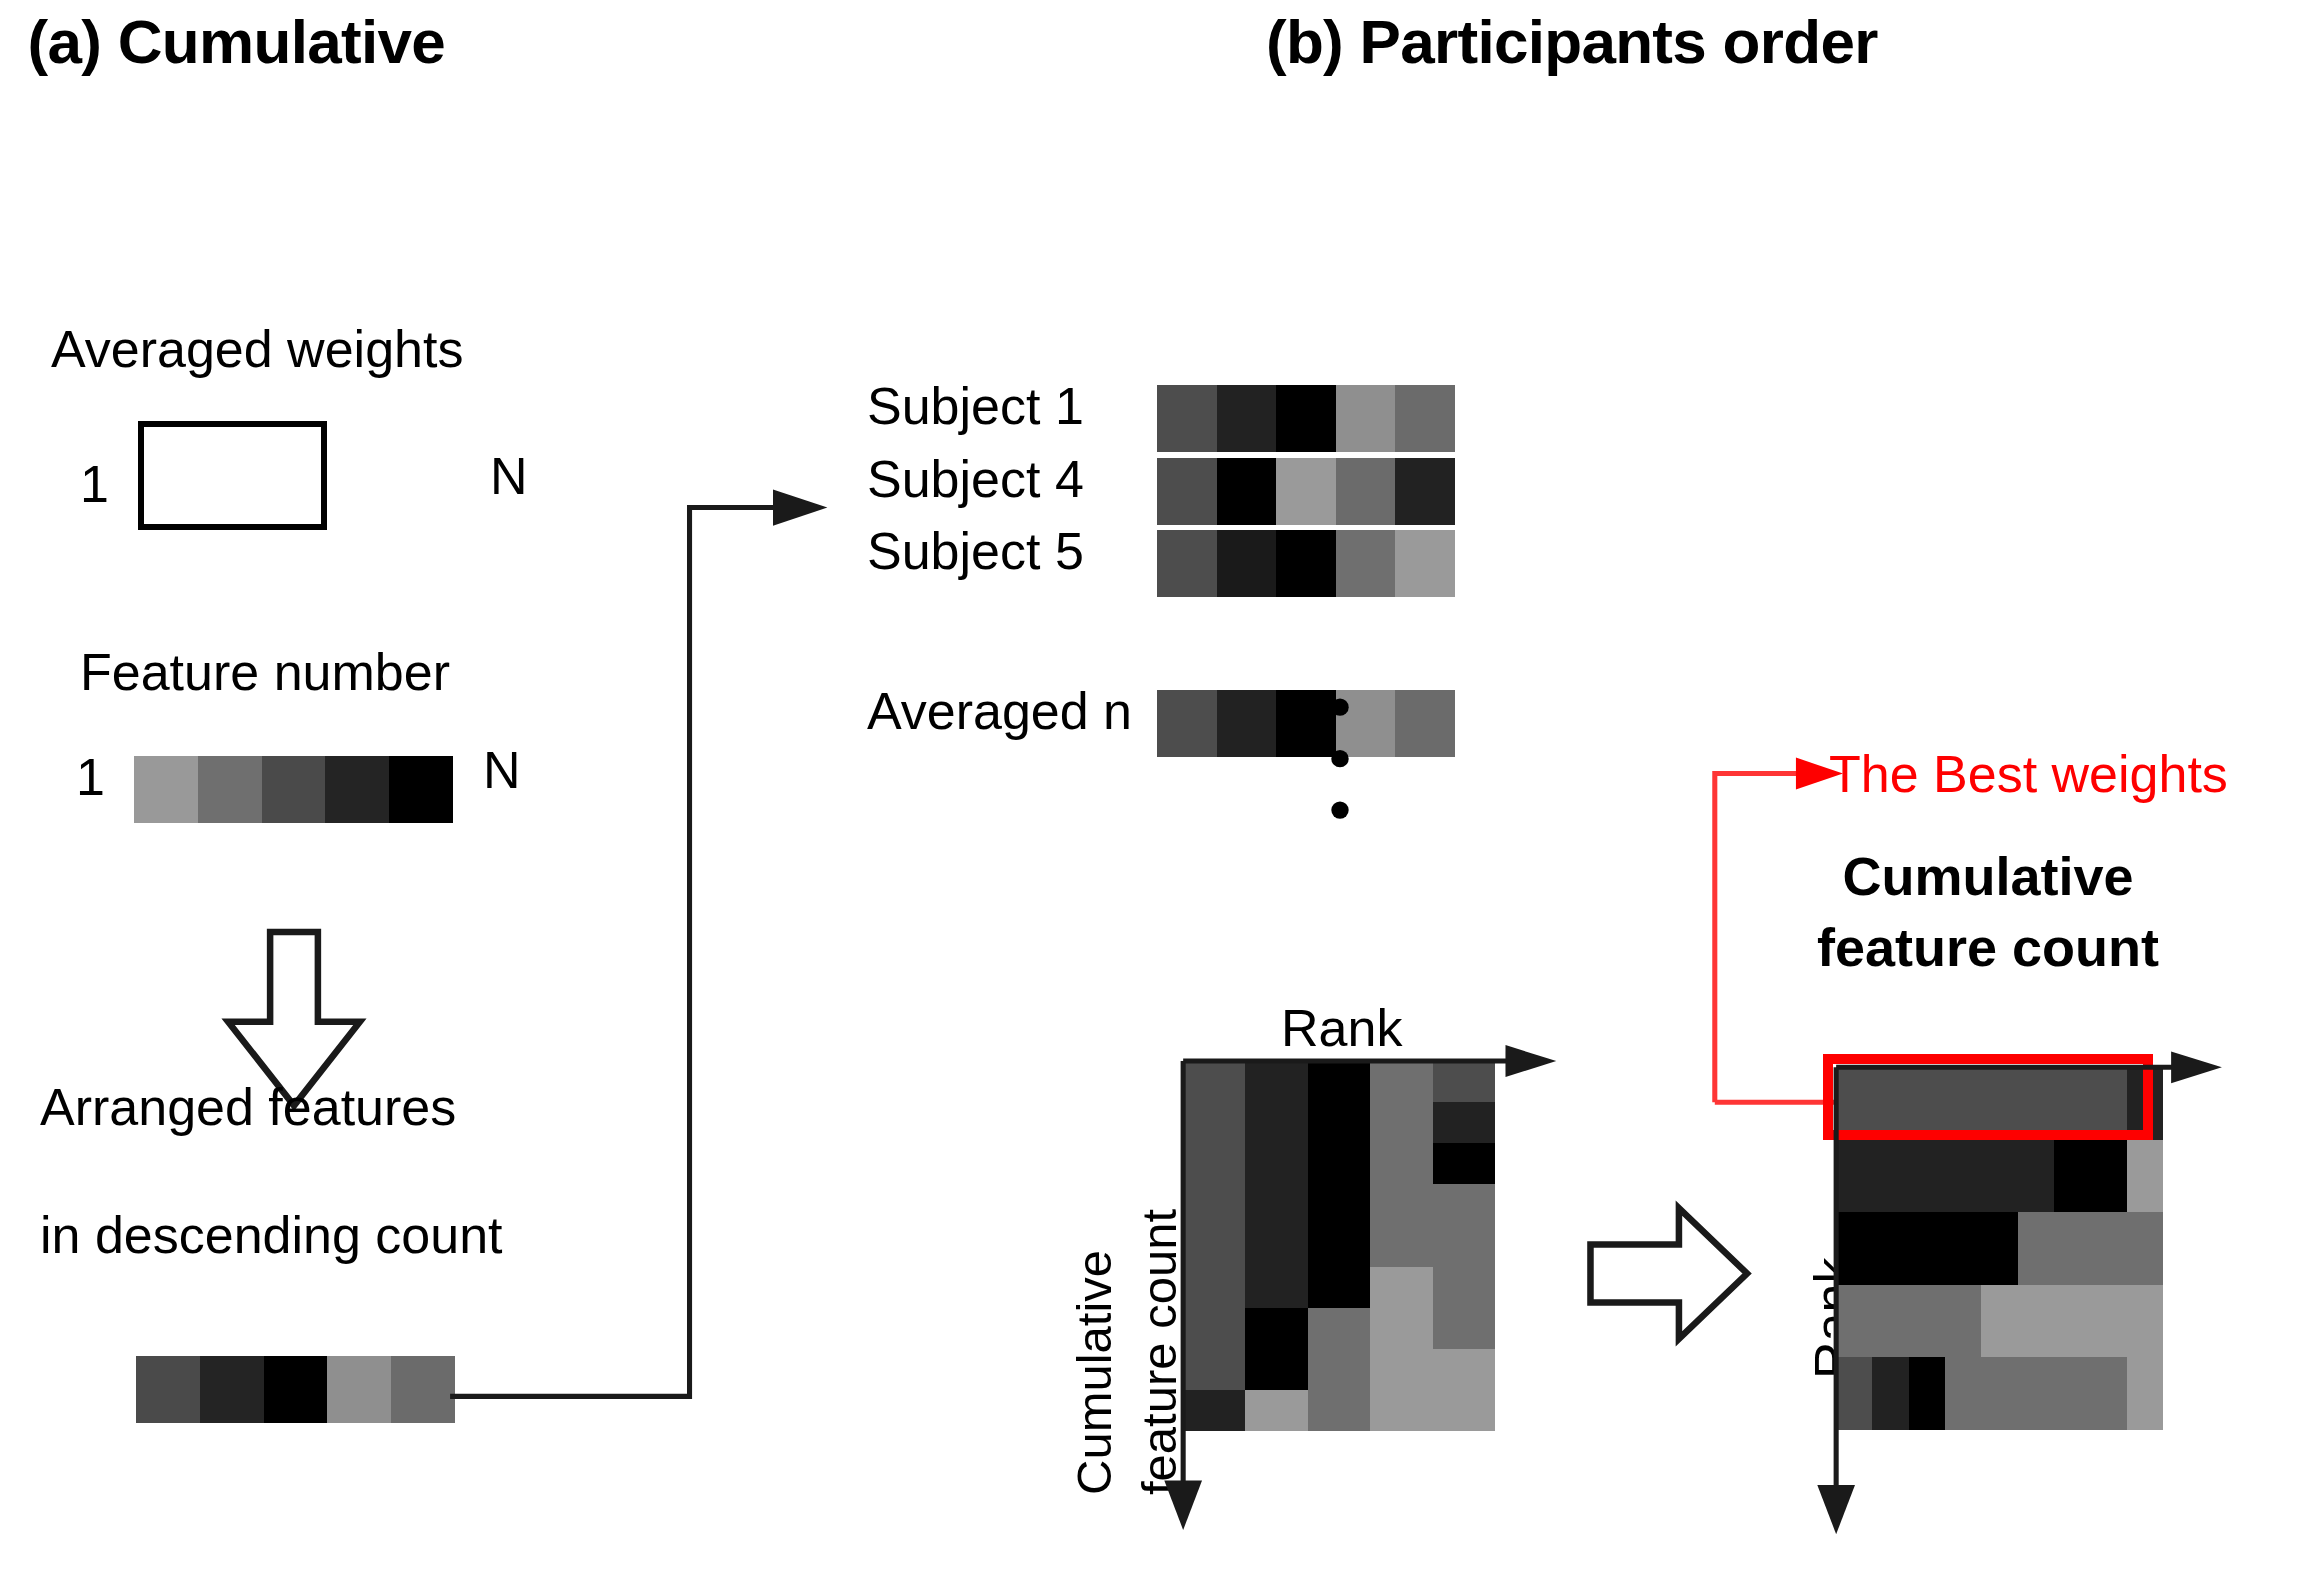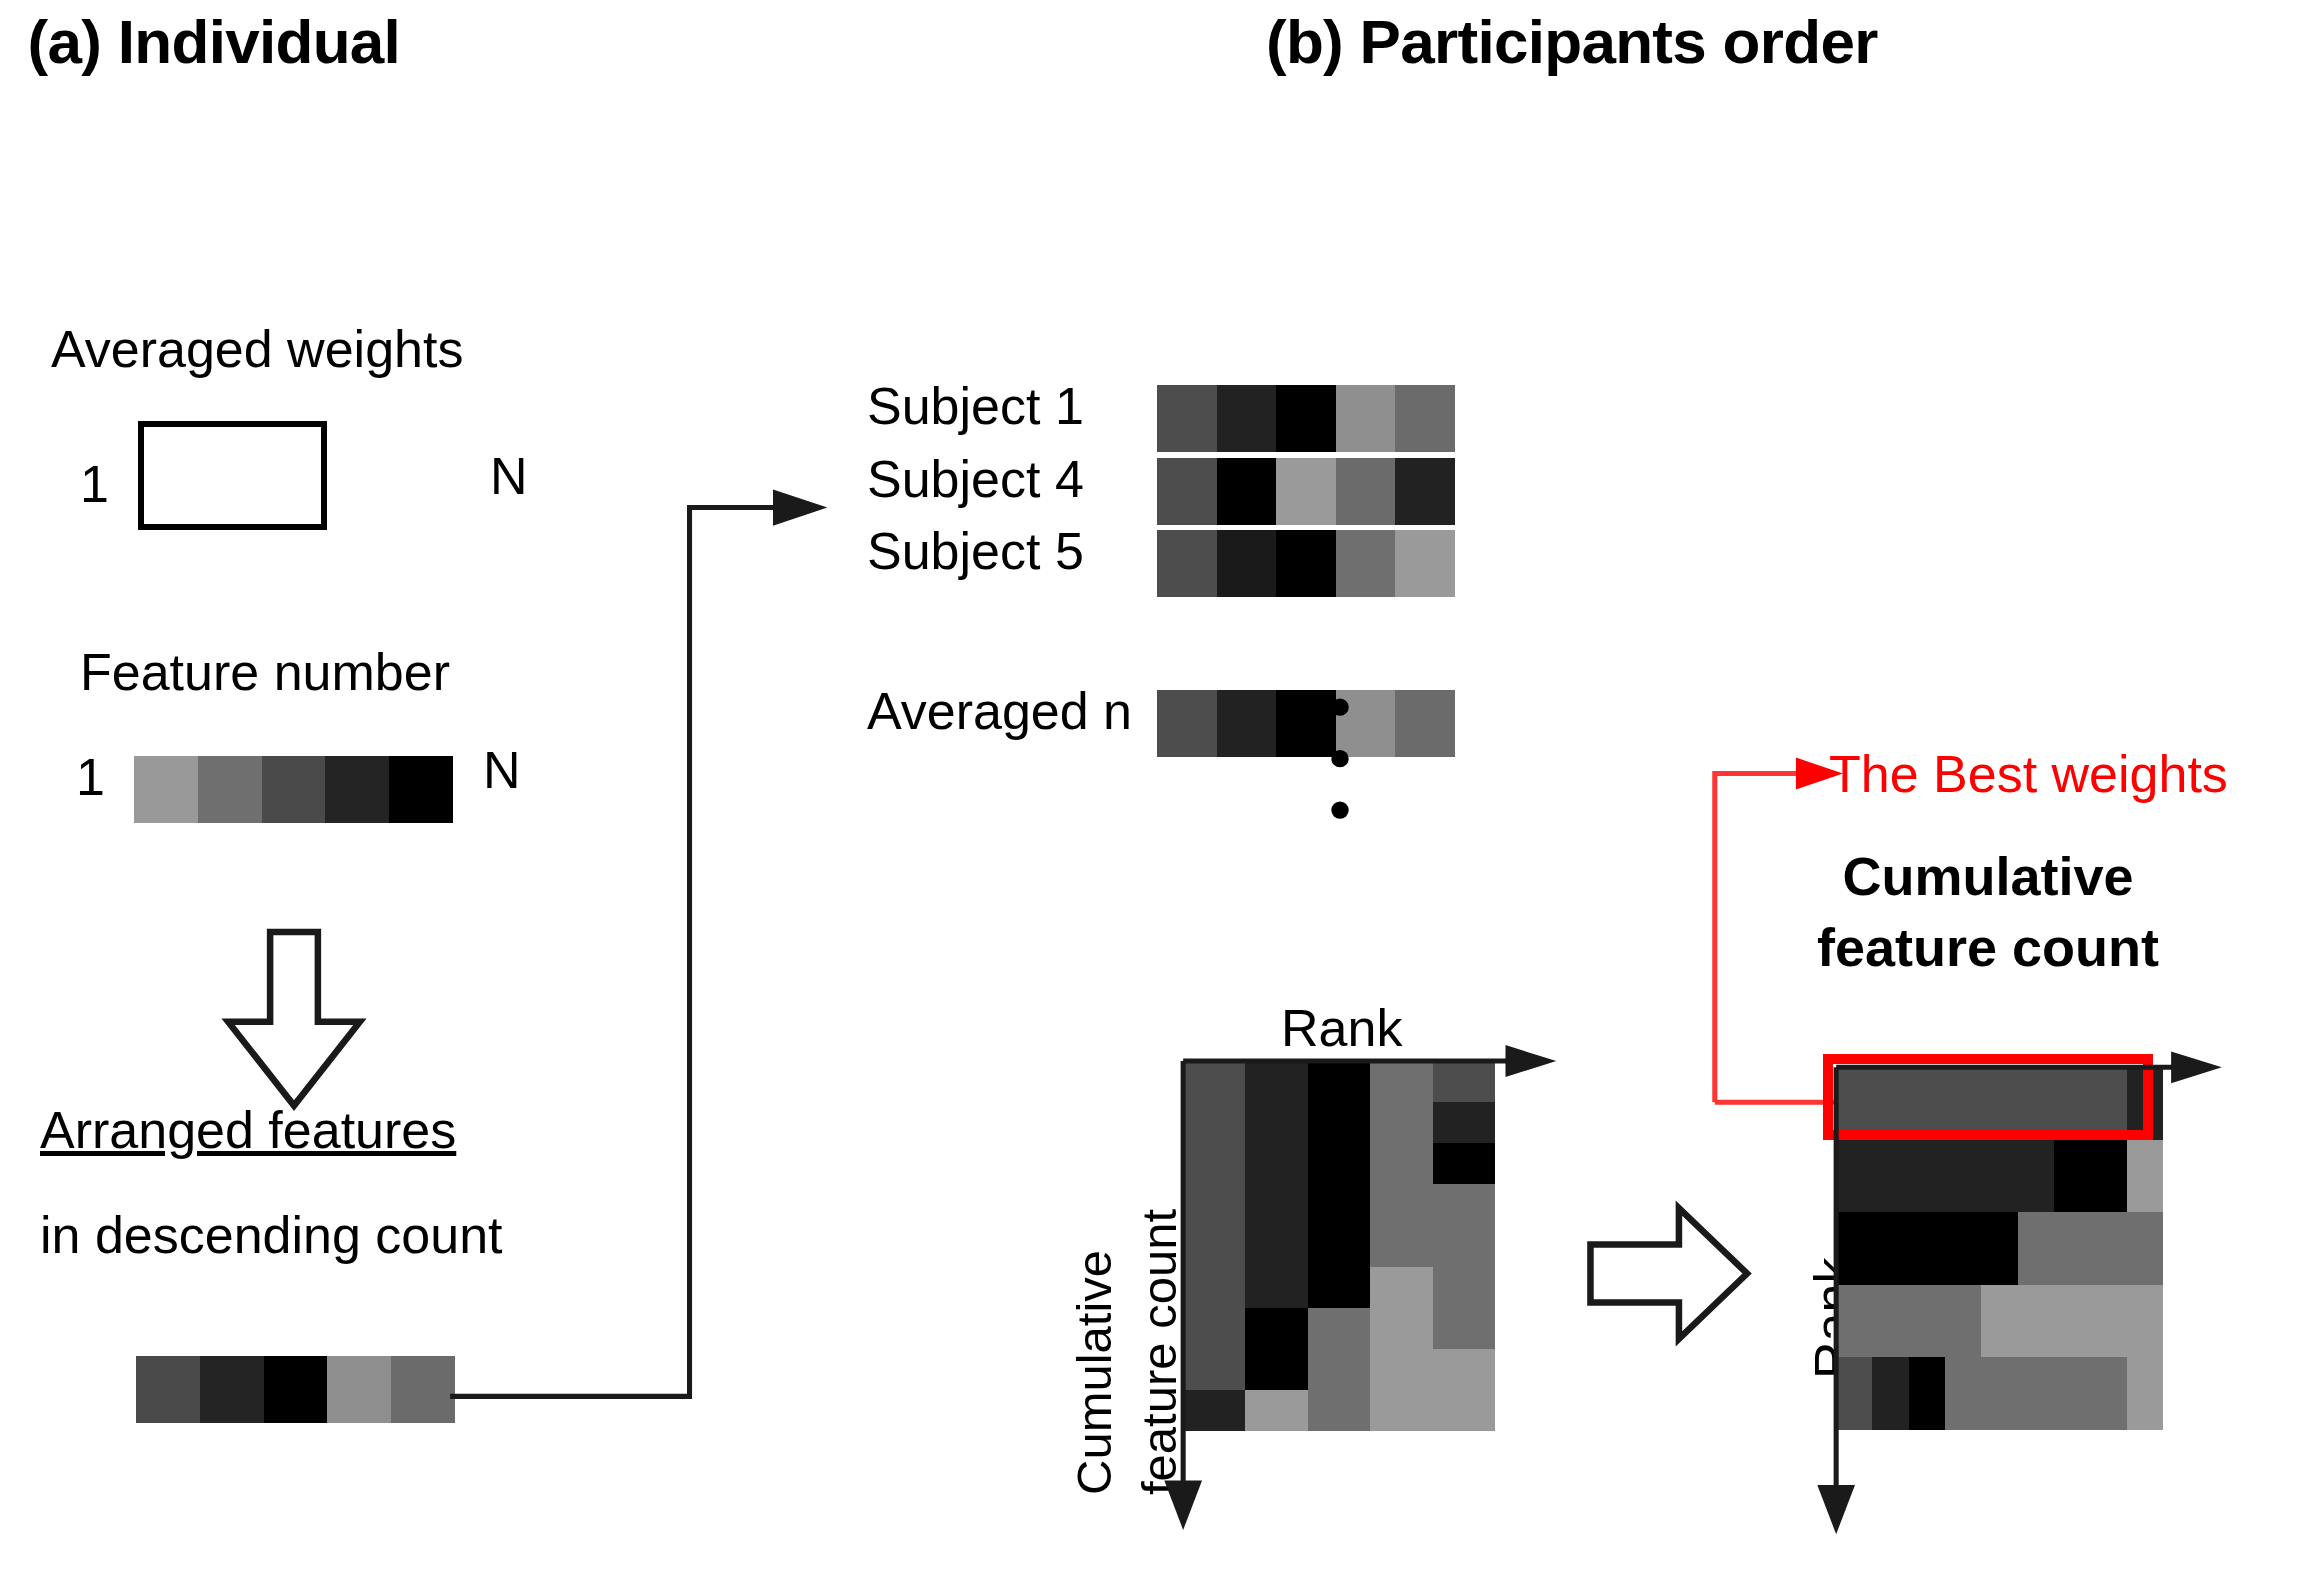--- a/index.html
+++ b/index.html
@@ -16,21 +16,21 @@
   .wbox{border:6.5px solid #000;background:#fff;box-sizing:border-box;}
   .vtext{transform-origin:0 0;white-space:nowrap;}
   svg{display:block;overflow:visible;}
   .matrix{display:grid;}
   .matrix > div{width:100%;height:100%;}
   .redbox{position:absolute;border:10.2px solid #fe0000;box-sizing:border-box;pointer-events:none;}
 </style>
 </head>
 <body>
 
-<div class="abs panel-title" style="left:27.6px;top:5.8px;">(a) Individual</div>
+<div class="abs panel-title" style="left:27.6px;top:5.8px;">(a) Cumulative</div>
 
 <div class="abs panel-title" style="left:1266px;top:5.8px;">(b) Participants order</div>
 
 <div class="abs lbl" style="left:51px;top:319px;">Averaged weights</div>
 
 <div class="abs lbl" style="left:80px;top:454px;">1</div>
 
 <div class="abs wbox" id="avg-box" style="left:138px;top:421px;width:189px;height:109px;"></div>
 
 <div class="abs lbl" style="left:490px;top:446px;">N</div>
@@ -48,21 +48,21 @@
   </div>
 
 <div class="abs lbl" style="left:483px;top:740px;">N</div>
 
 <div class="abs" style="left:218px;top:929px;">
   <svg width="152" height="181" viewBox="0 0 210 250">
     <path d="M 72 4 L 138 4 L 138 128 L 196 128 L 105 244 L 14 128 L 72 128 Z" fill="#ffffff" stroke="#1a1a1a" stroke-width="9" stroke-linejoin="miter"></path>
   </svg>
 </div>
 
-<div class="abs lbl" style="left:40px;top:1100px;text-decoration:underline;">Arranged  features</div>
+<div class="abs lbl" style="left:40px;top:1077px;">Arranged  features</div>
 <div class="abs lbl" style="left:40px;top:1205px;">in descending count</div>
 
 <div class="abs strip" id="arranged-strip" style="left:136px;top:1356px;width:319px;height:67px;">
     <div style="background: rgb(74, 74, 74); flex: 1 1 0px;"></div>
     <div style="background: rgb(36, 36, 36); flex: 1 1 0px;"></div>
     <div style="background: rgb(0, 0, 0); flex: 1 1 0px;"></div>
     <div style="background: rgb(143, 143, 143); flex: 1 1 0px;"></div>
     <div style="background: rgb(107, 107, 107); flex: 1 1 0px;"></div>
   </div>
 

